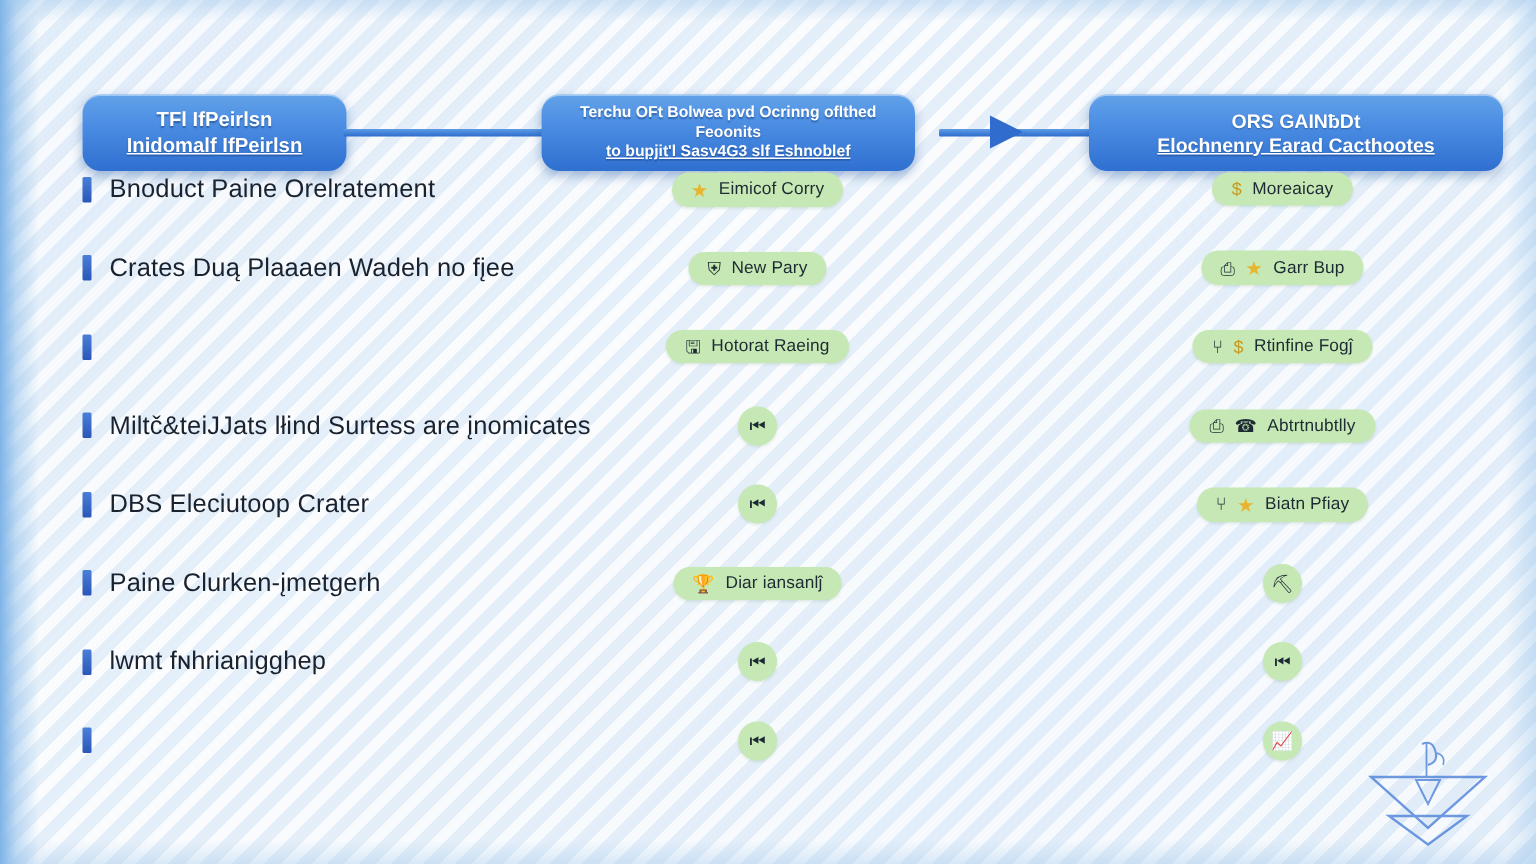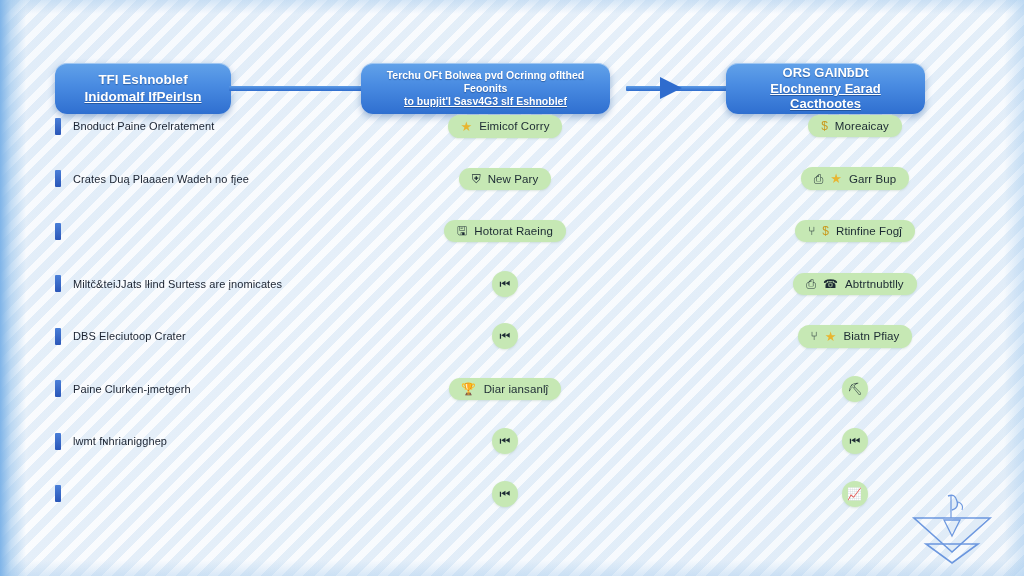--- a/index.html
+++ b/index.html
@@ -78,21 +78,21 @@
     justify-content: center;
     text-align: center;
     padding: 0 10px;
     box-sizing: border-box;
     line-height: 1.22;
     font-weight: bold;
     text-shadow: 0 1px 1px rgba(20,60,120,0.55);
   }
   #flow-box-0 { left: 55px;  top: 33px; width: 176px; height: 51px; font-size: 13.5px; }
   #flow-box-1 { left: 361px; top: 33px; width: 249px; height: 51px; font-size: 10.5px; }
-  #flow-box-2 { left: 726px; top: 33px; width: 199px; height: 51px; font-size: 13px; }
+  #flow-box-2 { left: 726px; top: 33px; width: 276px; height: 51px; font-size: 13px; }
 
   .flow-box .line1 { display: block; }
   .flow-box .line2 { display: block; text-decoration: underline; }
 
   .connector {
     position: absolute;
     height: 5px;
     background: linear-gradient(to bottom, #5e9ce6, #2e6ccd);
     border-radius: 1px;
     top: 56px;
@@ -131,21 +131,21 @@
   }
   .row-marker {
     width: 6px;
     height: 17px;
     border-radius: 1px;
     background: linear-gradient(to bottom, #4a7fd8, #2a56b8);
     margin-right: 12px;
     flex: 0 0 auto;
   }
   .row-label {
-    font-size: 11px;
+    font-size: 17px;
     color: #1a2230;
     white-space: nowrap;
     letter-spacing: 0.1px;
   }
 
   
   .badge-slot {
     position: absolute;
     top: 0;
     height: 52.5px;
@@ -202,21 +202,21 @@
 
   <div id="edge-top"></div>
   <div id="edge-bottom"></div>
   <div id="edge-left"></div>
   <div id="edge-right"></div>
 
   <div id="flow">
 
     <div class="flow-box" id="flow-box-0">
       <div>
-        <span class="line1">TFl Eshnoblef</span>
+        <span class="line1">TFl IfPeirlsn</span>
         <span class="line2">Inidomalf IfPeirlsn</span>
       </div>
     </div>
 
     <div class="connector" id="connector-0"></div>
 
     <div class="flow-box" id="flow-box-1">
       <div>
         <span class="line1">Terchu OFt Bolwea pvd Ocrinng oflthed Feoonits</span>
         <span class="line2">to bupjit'l Sasv4G3 slf Eshnoblef</span>

